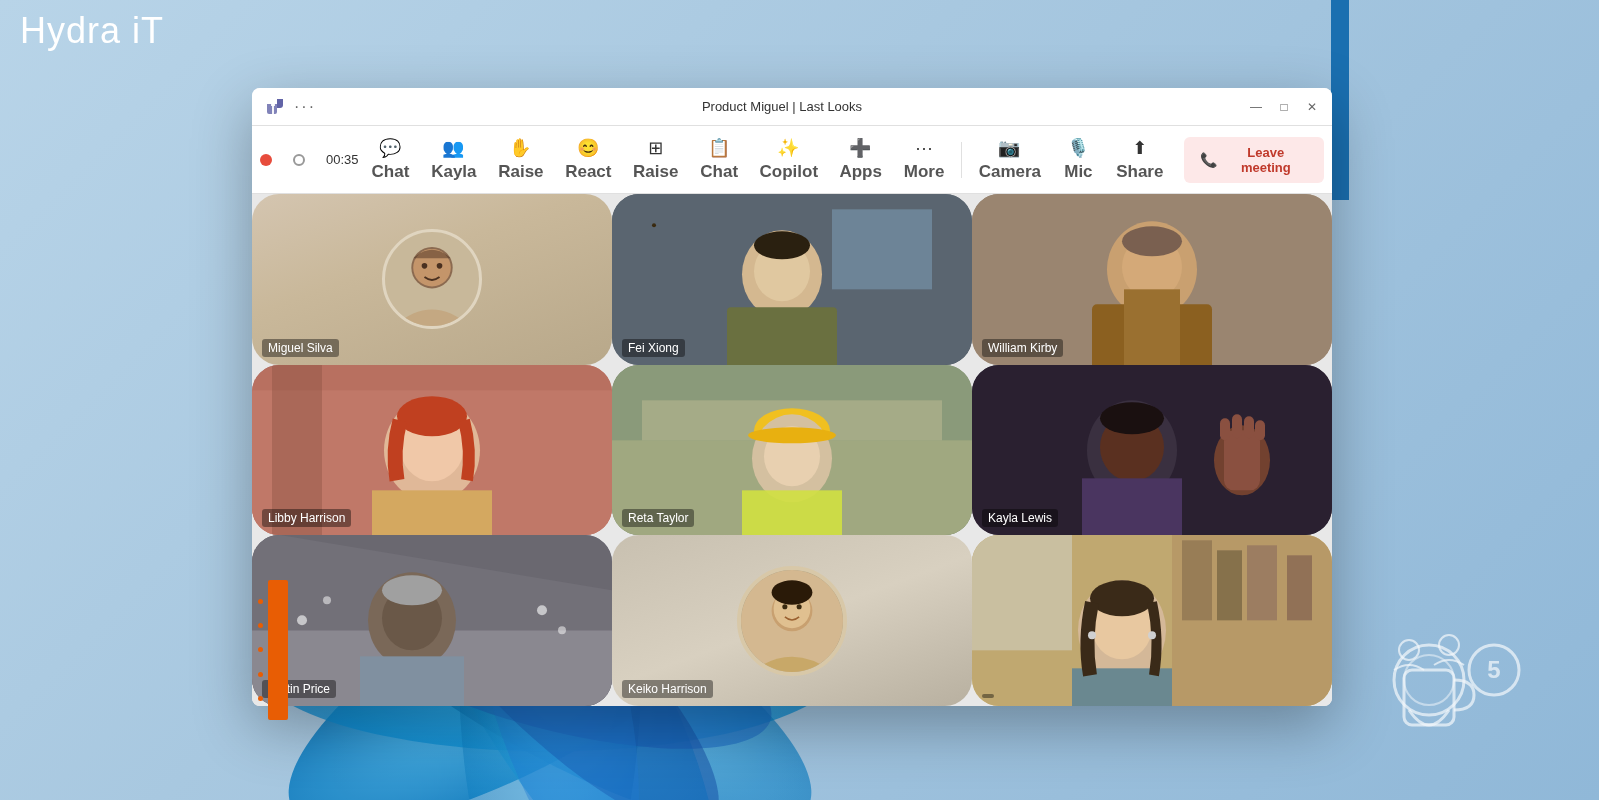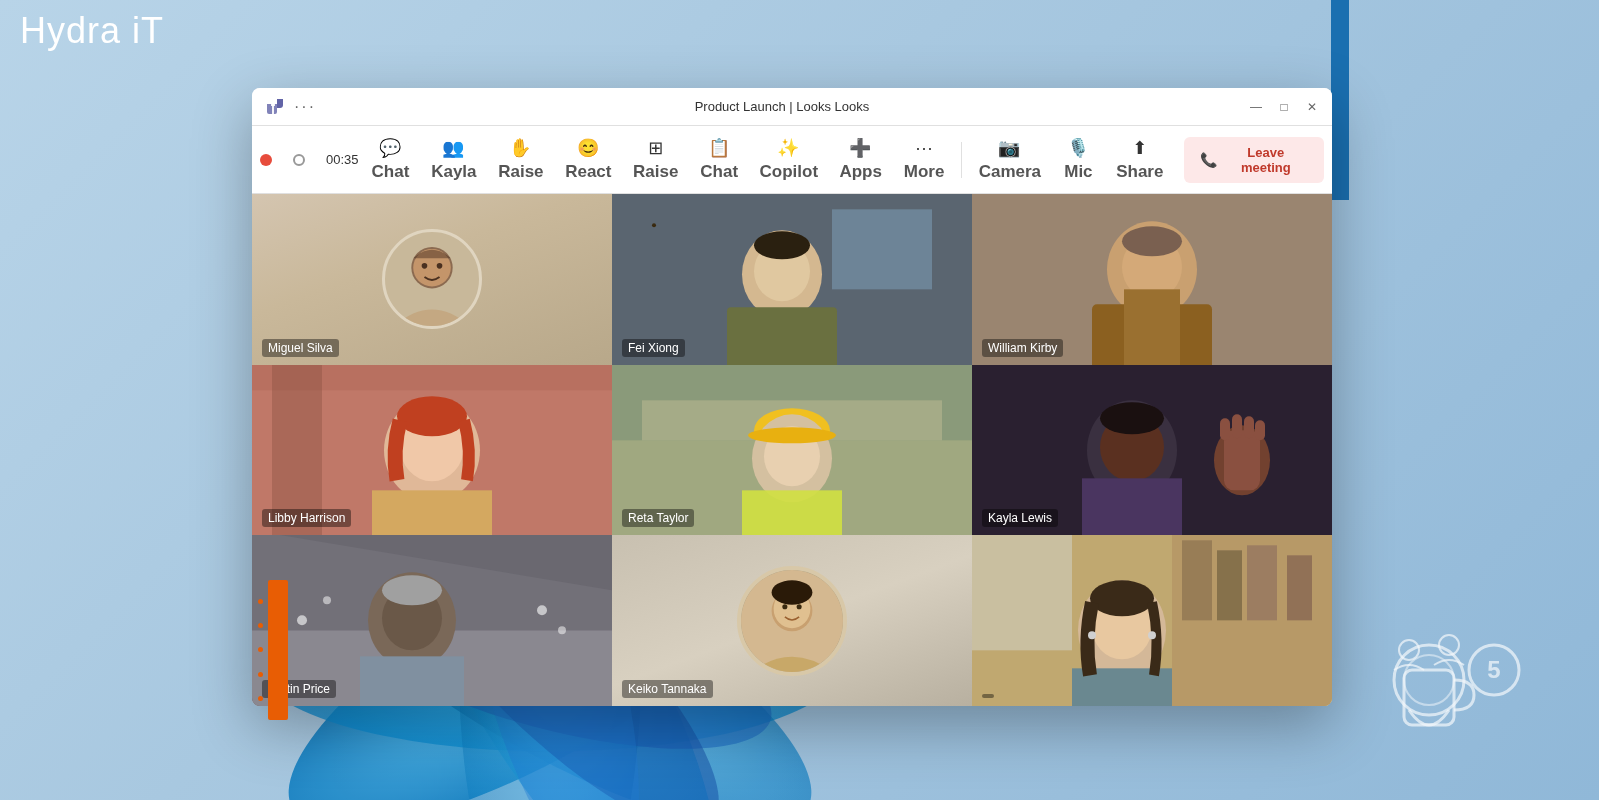--- a/index.html
+++ b/index.html
@@ -262,20 +262,21 @@
       grid-template-rows: 1fr 1fr 1fr;
       gap: 0;
       background: #e8e8e8;
       overflow: hidden;
     }
 
     .video-cell {
       position: relative;
       overflow: hidden;
       background: #2a2a2a;
+      border-radius: 27px;
     }
 
     .video-cell .participant-name {
       position: absolute;
       bottom: 8px;
       left: 10px;
       color: white;
       font-size: 12px;
       font-weight: 500;
       background: rgba(0,0,0,0.4);
@@ -410,21 +411,21 @@
       <div class="teams-icon">
         <svg width="20" height="20" viewBox="0 0 20 20" xmlns="http://www.w3.org/2000/svg">
           <path d="M12,2 L18,2 L18,8 Q18,11 15,11 L12,11 Z" fill="#6264a7"></path>
           <path d="M2,7 L12,7 L12,15 Q12,17 10,17 L4,17 Q2,17 2,15 Z" fill="#6264a7" opacity="0.8"></path>
           <rect x="6" y="7" width="4" height="2" fill="white" opacity="0.9"></rect>
           <rect x="7" y="7" width="2" height="10" fill="white" opacity="0.9"></rect>
         </svg>
       </div>
       <span class="title-bar-dots">···</span>
     </div>
-    <div class="title-bar-center">Product Launch | Looks Looks</div>
+    <div class="title-bar-center">Product Miguel | Last Looks</div>
     <div class="title-bar-right">
       <div class="window-btn">—</div>
       <div class="window-btn">□</div>
       <div class="window-btn">✕</div>
     </div>
   </div>
 
   <div class="toolbar">
 
     <div class="recording-bar" style="border:none;padding:0;margin-right:auto;background:transparent;gap:21px;">
@@ -643,21 +644,21 @@
             <ellipse cx="50" cy="22" rx="20" ry="12" fill="#2a1a08"></ellipse>
 
             <circle cx="43" cy="36" r="2.5" fill="#3a2a10"></circle>
             <circle cx="57" cy="36" r="2.5" fill="#3a2a10"></circle>
             <path d="M43,46 Q50,52 57,46" fill="none" stroke="#9a6030" stroke-width="1.5"></path>
 
             <path d="M10,100 Q50,70 90,100" fill="#c8a868"></path>
           </svg>
         </div>
       </div>
-      <span class="participant-name">Keiko Tannaka</span>
+      <span class="participant-name">Keiko Harrison</span>
     </div>
 
     <div class="video-cell cell-ninth">
       <div style="position:absolute;top:0;left:0;right:0;bottom:0;">
         <svg viewBox="0 0 360 180" width="100%" height="100%" preserveAspectRatio="xMidYMid slice">
 
           <rect width="360" height="180" fill="#c0a870"></rect>
 
           <rect x="200" y="0" width="160" height="180" fill="#b09060" opacity="0.6"></rect>
           <rect x="210" y="10" width="30" height="80" fill="#8a7050" opacity="0.7"></rect>

